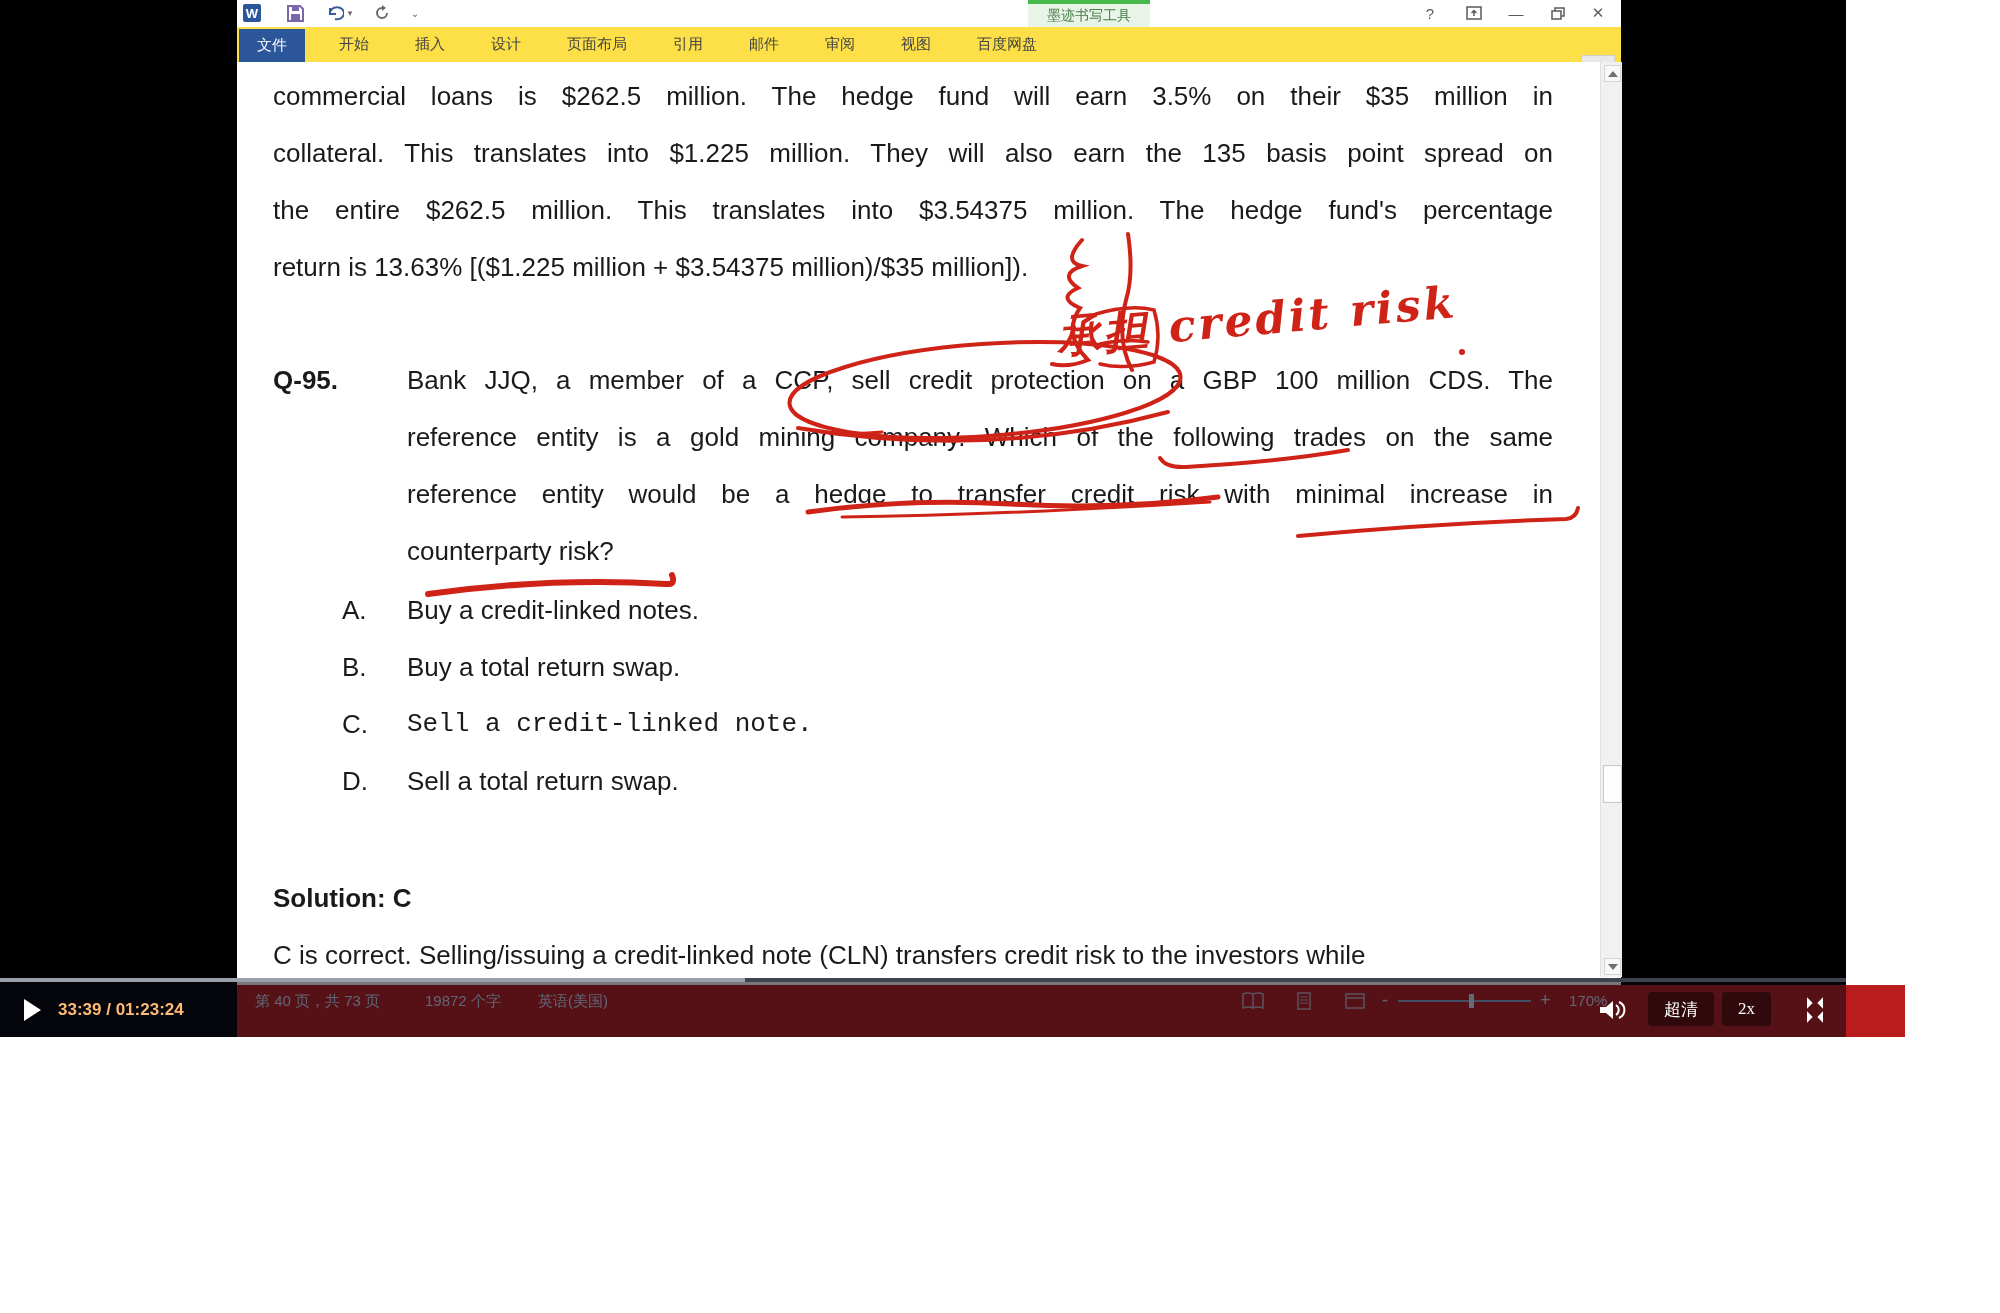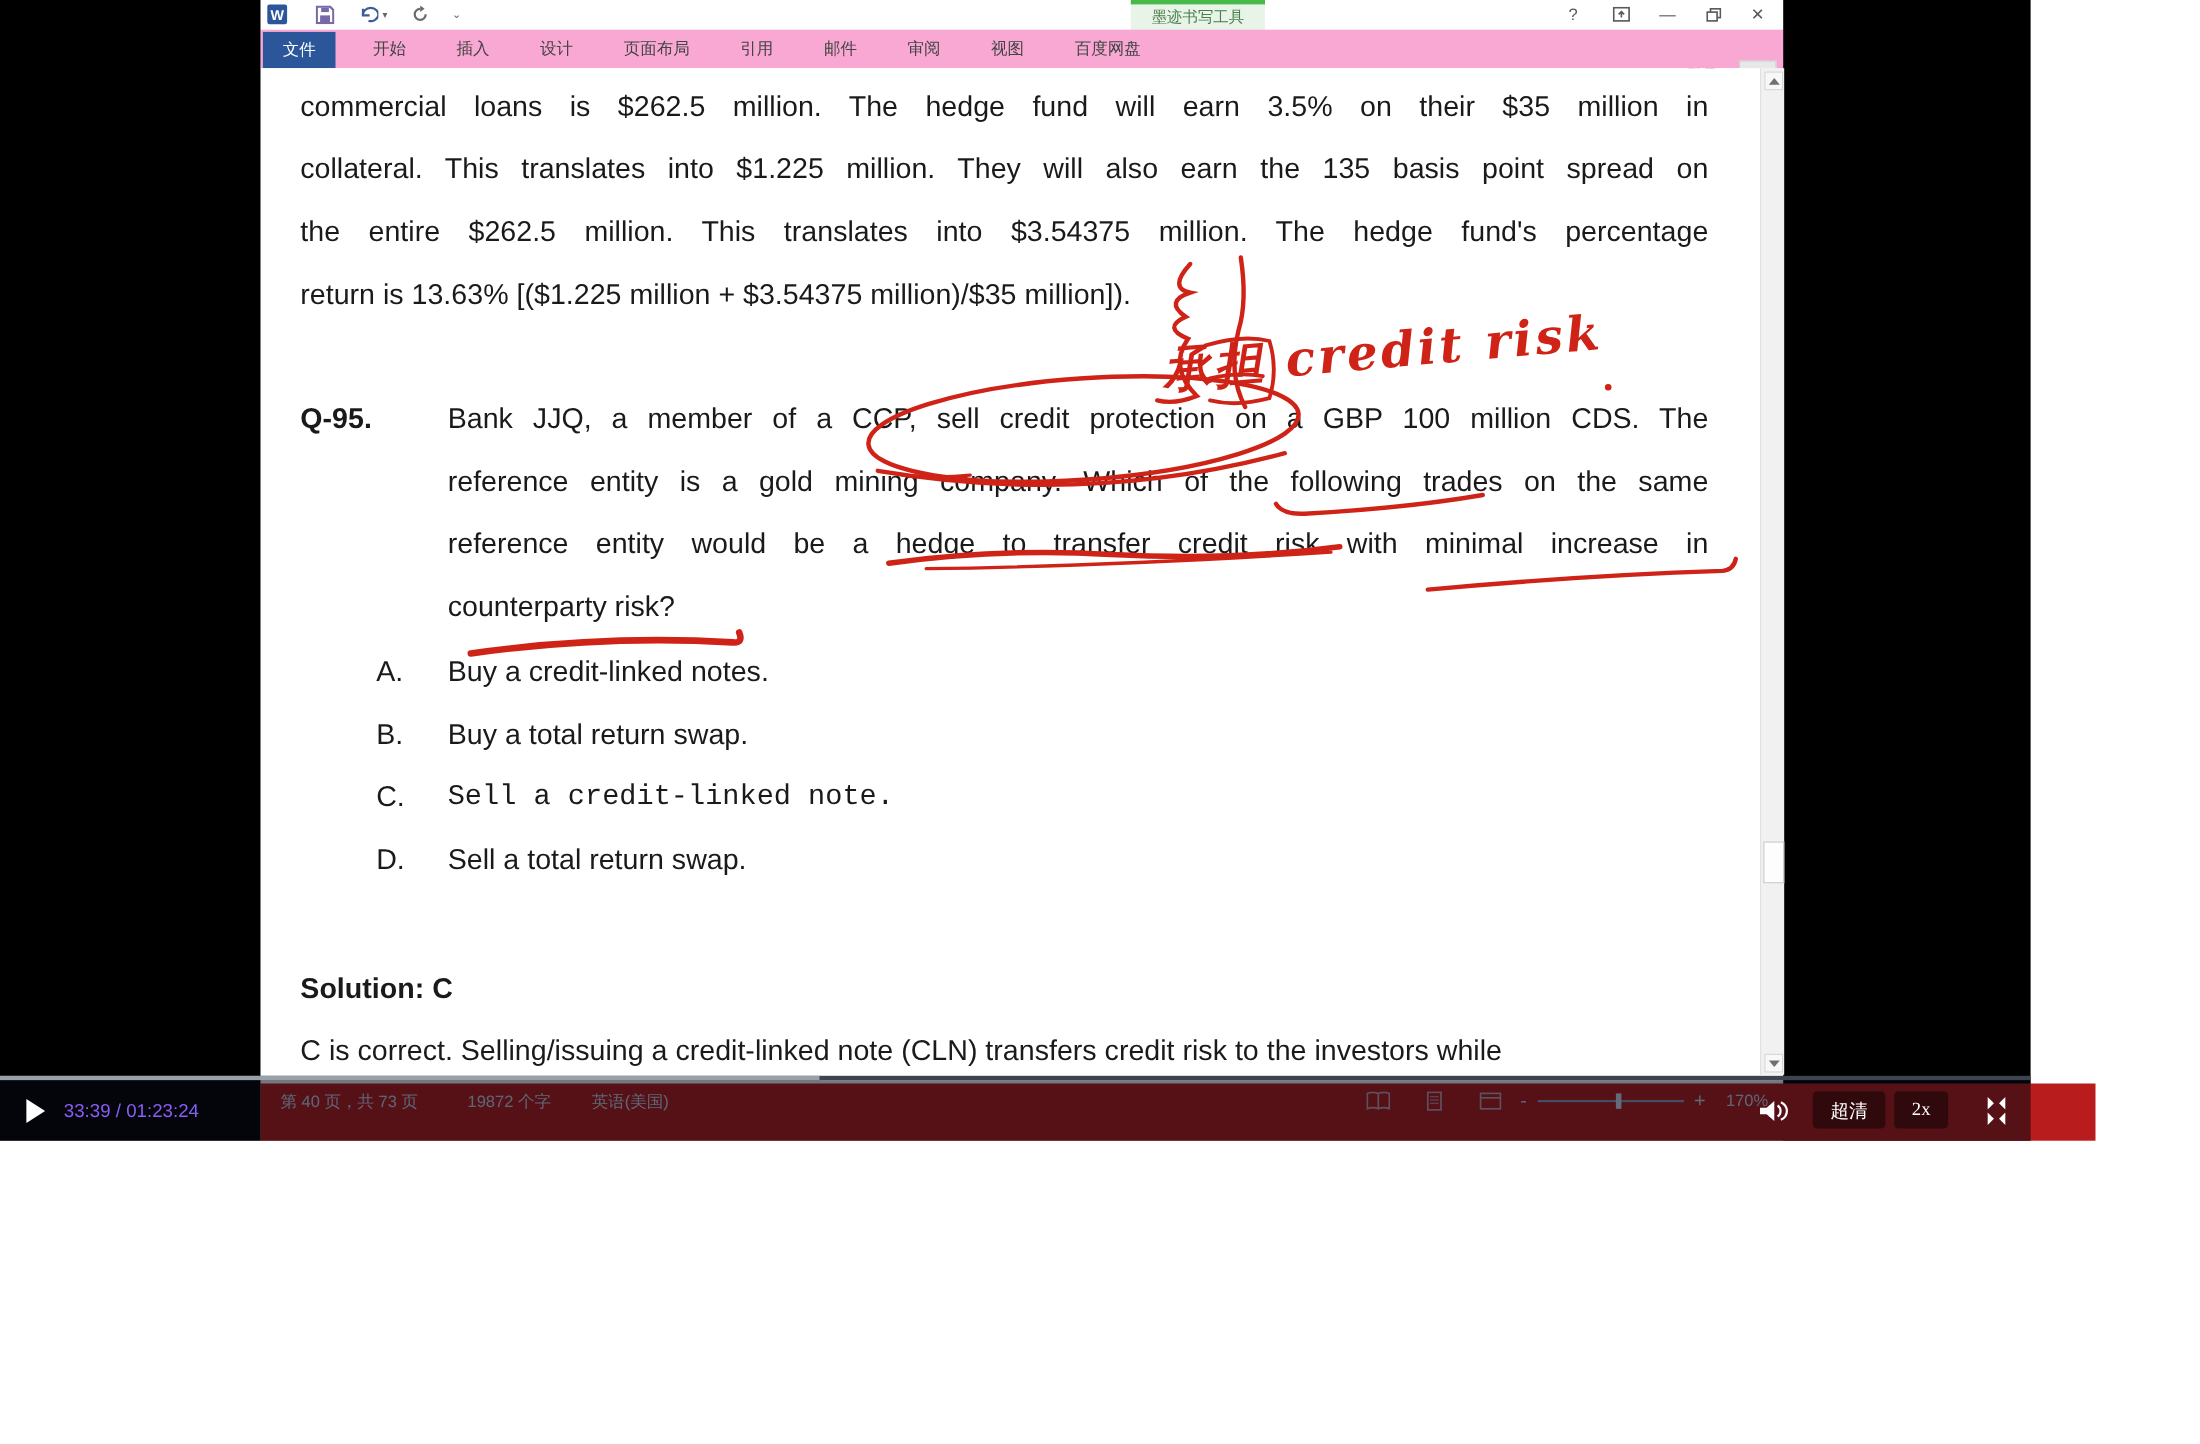--- a/index.html
+++ b/index.html
@@ -16,21 +16,21 @@
   #title-text{position:absolute;left:218px;top:4px;width:560px;text-align:center;font-size:15px;color:#3f3f3f;white-space:nowrap;}
   #ink-ctx{position:absolute;left:791px;top:0;width:122px;height:62px;background:#e9f4e9;}
   #ink-ctx .topline{position:absolute;left:0;top:0;width:100%;height:4px;background:#46b94a;}
   #ink-ctx .lbl{position:absolute;left:0;top:7px;width:100%;text-align:center;font-size:14px;color:#4a7d4a;}
   #ink-ctx .pen{position:absolute;left:0;top:33px;width:100%;text-align:center;font-size:15px;color:#444;}
   .winctl{position:absolute;top:2px;width:30px;height:22px;color:#5a5a5a;font-size:15px;
           display:flex;align-items:center;justify-content:center;}
   #signin{position:absolute;left:1296px;top:33px;font-size:15px;color:#444;}
   #avatar{position:absolute;left:1344px;top:28px;width:32px;height:32px;background:#e8e8e8;border:1px solid #cfcfcf;display:flex;align-items:center;justify-content:center;}
   
-  #ribbon{position:absolute;left:0;top:27px;width:100%;height:35px;background:#f9a8d4;}
+  #ribbon{position:absolute;left:0;top:27px;width:100%;height:35px;background:#fde047;}
   #file-tab{position:absolute;left:2px;top:2px;width:66px;height:33px;background:#2b579a;color:#fff;
             font-size:15px;display:flex;align-items:center;justify-content:center;}
   #tab-row{position:absolute;left:102px;top:0;height:35px;display:flex;gap:46px;align-items:center;font-size:15px;color:#444;}
   
   #doc{position:absolute;left:0;top:62px;width:1384px;height:923px;background:#fff;overflow:hidden;
        font-size:26px;color:#1a1a1a;line-height:40px;}
   .dline{position:absolute;white-space:nowrap;}
   .just{white-space:normal;text-align:justify;text-align-last:justify;}
   .bold{font-weight:bold;}
   
@@ -46,21 +46,21 @@
   #zoom-minus{position:absolute;left:1145px;top:5px;color:#c9d7ee;font-size:18px;}
   #zoom-line{position:absolute;left:1161px;top:15px;width:133px;height:2px;background:#8aa3cb;}
   #zoom-thumb{position:absolute;left:1232px;top:9px;width:5px;height:14px;background:#d6e1f2;}
   #zoom-plus{position:absolute;left:1303px;top:5px;color:#c9d7ee;font-size:18px;}
   #zoom-pct{position:absolute;left:1332px;top:7px;}
   
   #progress{position:absolute;left:0;top:978px;width:1846px;height:4px;background:#3d4450;}
   #progress-played{position:absolute;left:0;top:0;height:4px;background:#9aa0a8;}
   #controlbar{position:absolute;left:0;top:982px;width:1846px;height:55px;background:rgba(5,10,20,0.55);}
   #play-btn{position:absolute;left:24px;top:17px;width:0;height:0;border-top:11px solid transparent;border-bottom:11px solid transparent;border-left:17px solid #fff;}
-  #time-text{position:absolute;left:58px;top:18px;color:#8b5cf6;font-size:17px;font-weight:normal;white-space:nowrap;}
+  #time-text{position:absolute;left:58px;top:18px;color:#fdba74;font-size:17px;font-weight:bold;white-space:nowrap;}
   .pill{position:absolute;top:10px;height:34px;padding:0 16px;background:rgba(0,0,0,0.45);border-radius:4px;
         color:#fff;font-size:17px;display:flex;align-items:center;justify-content:center;}
   #ann-layer{position:absolute;left:0;top:0;width:2000px;height:1313px;pointer-events:none;}
 </style>
 </head>
 <body>
 
 <div id="stage">
   <div id="video-area">
 

